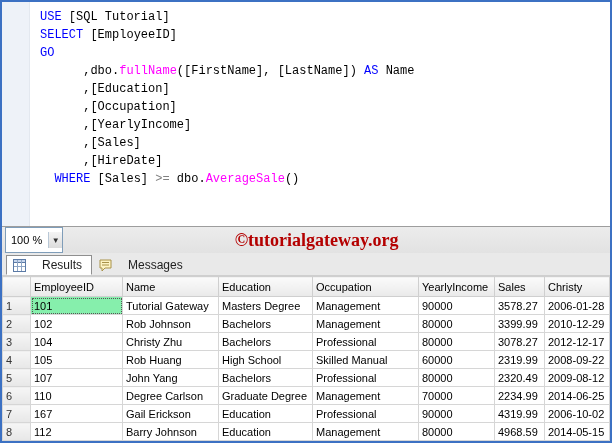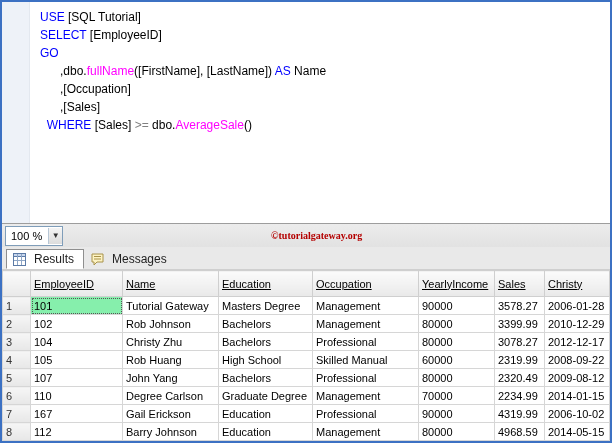--- a/index.html
+++ b/index.html
@@ -8,75 +8,75 @@
   .window {
     width:612px; height:443px;
     border:2px solid #3c71c3;
     display:flex; flex-direction:column;
     background:#fff;
   }
 
   
   .editor { flex:1 1 auto; display:flex; background:#fff; overflow:hidden; }
   .gutter { width:28px; background:#eef2f8; border-right:1px solid #e3e8ef; }
-  .code   { flex:1; padding:6px 0 8px 10px; font-family:Liberation Sans, sans-serif;
+  .code   { flex:1; padding:6px 0 8px 10px; font-family:Liberation Mono, monospace;
             font-size:12px; line-height:18px; color:#000; }
   .code-line { white-space:pre; height:18px; }
   .tok-kw { color:#0000ff; }
   .tok-fn { color:#ff00ff; }
   .tok-op { color:#808080; }
   .tok-pl { color:#000000; }
 
   
   .zoom-strip {
     flex:0 0 24px; display:flex; align-items:center;
     background:linear-gradient(#ececec,#e2e2e2);
     border-top:1px solid #9d9d9d; padding-left:3px;
   }
   .zoom-combo {
-    display:flex; align-items:center; height:20px;
+    display:flex; align-items:center; height:26px;
     background:#fff; border:1px solid #7f9db9; font-size:11px;
   }
   .zoom-value { padding:0 6px 0 5px; min-width:38px; }
   .zoom-arrow {
     width:14px; height:16px; display:flex; align-items:center; justify-content:center;
     font-size:8px; color:#333; background:linear-gradient(#f4f4f4,#dcdcdc);
     border-left:1px solid #b8c7d6; cursor:default;
   }
   .watermark {
     flex:1; text-align:center; font-family:"Liberation Serif", serif;
-    font-weight:bold; font-size:10px; color:#b40000; padding-right:40px;
+    font-weight:bold; font-size:18px; color:#b40000; padding-right:40px;
   }
 
   
   .tabbar {
     flex:0 0 22px; display:flex; align-items:flex-end;
     background:#e9e9e9; padding:2px 0 0 4px; border-bottom:1px solid #cfcfcf;
   }
   .tab {
-    display:flex; align-items:center; gap:8px;
+    display:flex; align-items:center; gap:16px;
     height:20px; padding:0 9px 0 6px; font-size:12px; color:#222;
     border:1px solid transparent; cursor:default;
   }
   .tab.active {
     background:#fff; border:1px solid #8f8f8f; border-bottom:1px solid #fff;
   }
   .tab .icon { display:inline-flex; width:13px; height:13px; }
 
   
   .grid-wrap { flex:0 0 auto; overflow:hidden; background:#fff; }
   table.grid { border-collapse:collapse; table-layout:fixed; width:100%; }
   table.grid th, table.grid td {
     font-size:11px; font-weight:normal; text-align:left;
     height:18px; padding:0 3px; overflow:hidden; white-space:nowrap;
     border:1px solid #d6d6d6;
   }
   table.grid thead th {
     background:linear-gradient(#fbfbfb,#e9e9e9);
-    border:1px solid #cfcfcf; color:#000; height:26px;text-decoration:underline;
+    border:1px solid #cfcfcf; color:#000; height:20px;
   }
   td.rownum, th.corner {
     background:linear-gradient(#f6f6f6,#e7e7e7);
     border:1px solid #cfcfcf; text-align:center; color:#333;
   }
   td.selected {
     outline:1px dotted #555; outline-offset:-2px; background:#86efac;
   }
   col.c-rn{width:28px} col.c0{width:92px} col.c1{width:96px} col.c2{width:94px}
   col.c3{width:106px} col.c4{width:76px} col.c5{width:50px} col.c6{width:auto}
@@ -86,22 +86,25 @@
 
 <div class="window">
 
   <div class="editor">
     <div class="gutter"></div>
     <div class="code">
         <div class="code-line"><span class="tok-kw">USE</span><span class="tok-pl"> [SQL Tutorial]</span></div>
         <div class="code-line"><span class="tok-kw">SELECT</span><span class="tok-pl"> [EmployeeID]</span></div>
         <div class="code-line"><span class="tok-kw">GO</span></div>
         <div class="code-line"><span class="tok-pl">      ,dbo.</span><span class="tok-fn">fullName</span><span class="tok-pl">([FirstName], [LastName]) </span><span class="tok-kw">AS</span><span class="tok-pl"> Name</span></div>
+        <div class="code-line"><span class="tok-pl">      ,[Education]</span></div>
         <div class="code-line"><span class="tok-pl">      ,[Occupation]</span></div>
+        <div class="code-line"><span class="tok-pl">      ,[YearlyIncome]</span></div>
         <div class="code-line"><span class="tok-pl">      ,[Sales]</span></div>
+        <div class="code-line"><span class="tok-pl">      ,[HireDate]</span></div>
         <div class="code-line"><span class="tok-pl">  </span><span class="tok-kw">WHERE</span><span class="tok-pl"> [Sales] </span><span class="tok-op">&gt;=</span><span class="tok-pl"> dbo.</span><span class="tok-fn">AverageSale</span><span class="tok-pl">()</span></div>
       </div>
   </div>
 
   <div class="zoom-strip">
     <div class="zoom-combo">
       <span class="zoom-value">100 %</span>
       <span class="zoom-arrow">▼</span>
     </div>
     <div class="watermark">©tutorialgateway.org</div>
@@ -208,21 +211,21 @@
             <td>2009-08-12</td>
           </tr>
           <tr>
             <td class="rownum">6</td>
             <td>110</td>
             <td>Degree Carlson</td>
             <td>Graduate Degree</td>
             <td>Management</td>
             <td>70000</td>
             <td>2234.99</td>
-            <td>2014-01-15</td>
+            <td>2014-06-25</td>
           </tr>
           <tr>
             <td class="rownum">7</td>
             <td>167</td>
             <td>Gail Erickson</td>
             <td>Education</td>
             <td>Professional</td>
             <td>90000</td>
             <td>4319.99</td>
             <td>2006-10-02</td>

